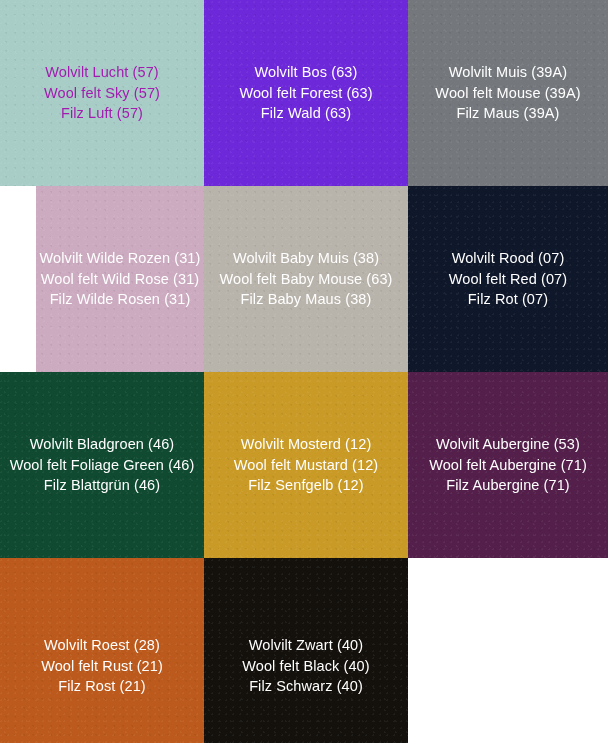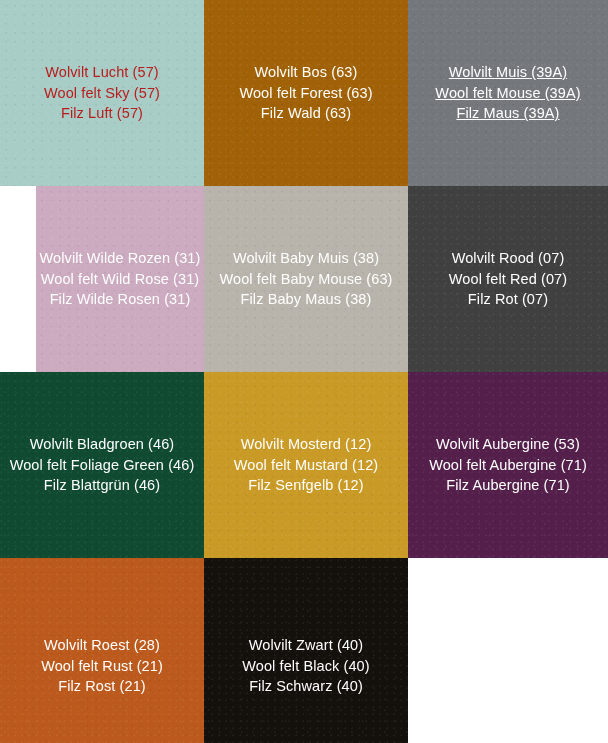--- a/index.html
+++ b/index.html
@@ -57,55 +57,55 @@
   
   .align-upper   { justify-content: flex-start; padding-top: 62px; }
   .align-center  { justify-content: center; }
   .align-lower   { justify-content: flex-end; padding-bottom: 46px; }
 </style>
 </head>
 <body>
 
 <div id="swatch-grid">
     <div class="swatch align-upper" style="background-color: rgb(168, 205, 199);">
-      <div class="swatch-label" style="color: #b91c1c;">
+      <div class="swatch-label" style="color: #a21caf;">
         <span class="swatch-line">Wolvilt Lucht (57)</span>
         <span class="swatch-line">Wool felt Sky (57)</span>
         <span class="swatch-line">Filz Luft (57)</span>
       </div>
     </div>
-    <div class="swatch align-upper" style="background-color: #a16207;">
+    <div class="swatch align-upper" style="background-color: #6d28d9;">
       <div class="swatch-label" style="color: rgb(255, 255, 255);">
         <span class="swatch-line">Wolvilt Bos (63)</span>
         <span class="swatch-line">Wool felt Forest (63)</span>
         <span class="swatch-line">Filz Wald (63)</span>
       </div>
     </div>
     <div class="swatch align-upper" style="background-color: rgb(116, 120, 125);">
-      <div class="swatch-label" style="color: rgb(255, 255, 255); text-decoration: underline;">
+      <div class="swatch-label" style="color: rgb(255, 255, 255);">
         <span class="swatch-line">Wolvilt Muis (39A)</span>
         <span class="swatch-line">Wool felt Mouse (39A)</span>
         <span class="swatch-line">Filz Maus (39A)</span>
       </div>
     </div>
     <div class="swatch align-center" style="background-color: rgb(204, 171, 192); margin-left: 36px;">
       <div class="swatch-label" style="color: rgb(255, 255, 255);">
         <span class="swatch-line">Wolvilt Wilde Rozen (31)</span>
         <span class="swatch-line">Wool felt Wild Rose (31)</span>
         <span class="swatch-line">Filz Wilde Rosen (31)</span>
       </div>
     </div>
     <div class="swatch align-center" style="background-color: rgb(185, 180, 171);">
       <div class="swatch-label" style="color: rgb(255, 255, 255);">
         <span class="swatch-line">Wolvilt Baby Muis (38)</span>
         <span class="swatch-line">Wool felt Baby Mouse (63)</span>
         <span class="swatch-line">Filz Baby Maus (38)</span>
       </div>
     </div>
-    <div class="swatch align-center" style="background-color: #404040;">
+    <div class="swatch align-center" style="background-color: #0f172a;">
       <div class="swatch-label" style="color: rgb(255, 255, 255);">
         <span class="swatch-line">Wolvilt Rood (07)</span>
         <span class="swatch-line">Wool felt Red (07)</span>
         <span class="swatch-line">Filz Rot (07)</span>
       </div>
     </div>
     <div class="swatch align-center" style="background-color: rgb(15, 74, 49);">
       <div class="swatch-label" style="color: rgb(255, 255, 255);">
         <span class="swatch-line">Wolvilt Bladgroen (46)</span>
         <span class="swatch-line">Wool felt Foliage Green (46)</span>

